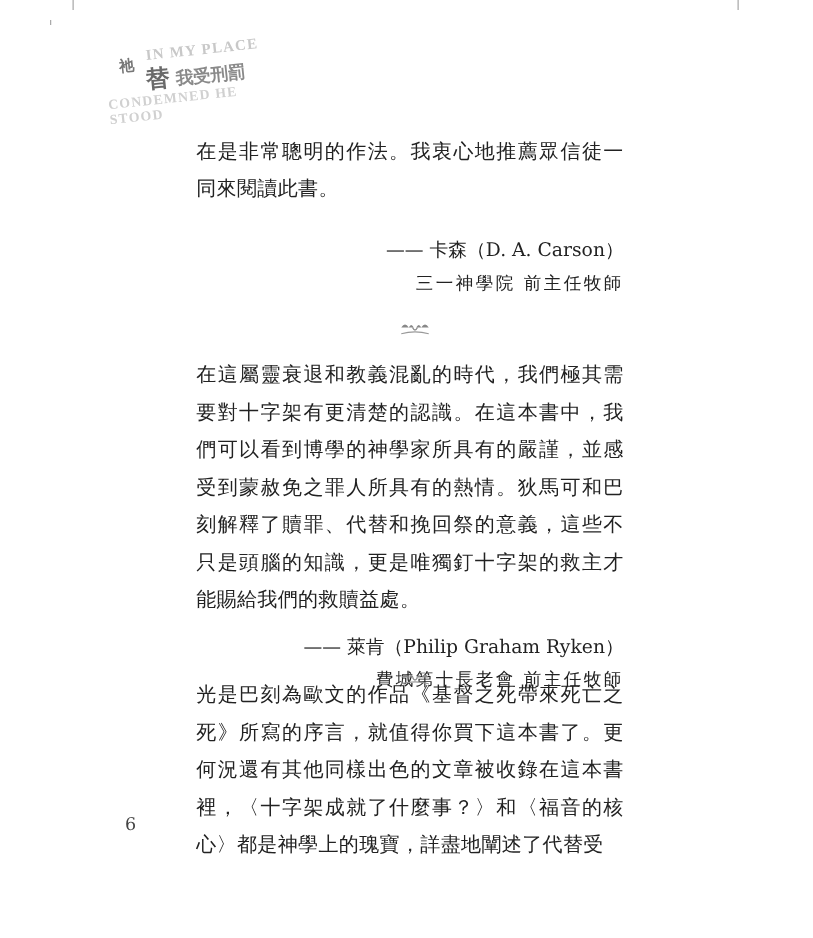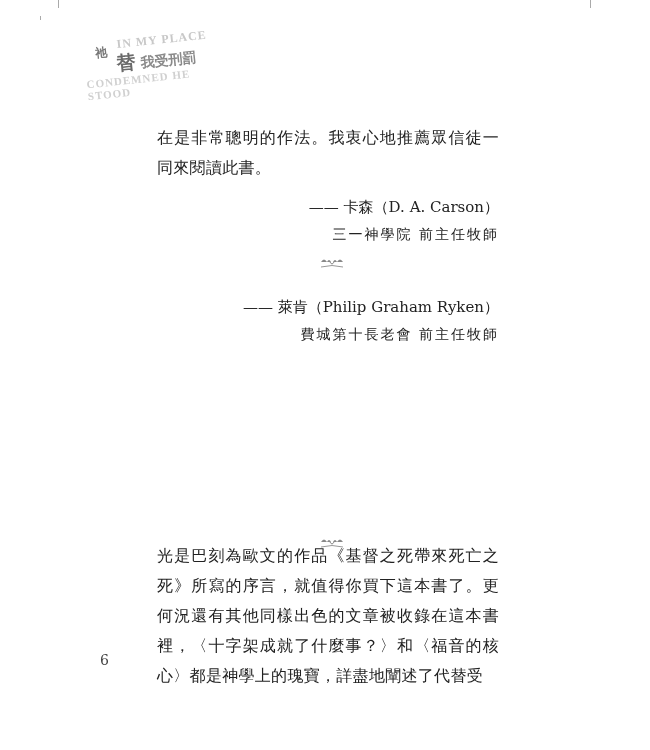--- a/index.html
+++ b/index.html
@@ -30,34 +30,35 @@
 <div class="crop" style="left:40px;top:16px;height:4px;"></div>
 
 <div class="header-logo">
   <span class="logo-en1">IN MY PLACE</span>
   <span class="logo-small">祂</span>
   <span class="logo-main">替</span>
   <span class="logo-sub" style="left:50px;top:20px;">我受刑罰</span>
   <span class="logo-en2">CONDEMNED HE STOOD</span>
 </div>
 
-<div class="block" style="top:123px;">
+<div class="block" style="top:106px;">
   <p class="para">在是非常聰明的作法。我衷心地推薦眾信徒一同來閱讀此書。</p>
-  <div class="attr" style="margin-top:10px;">—— 卡森（D. A. Carson）</div>
+  <div class="attr" style="margin-top:20px;">—— 卡森（D. A. Carson）</div>
   <div class="role">三一神學院 前主任牧師</div>
 </div>
 
 <svg class="ornament" style="top:254px;" viewBox="0 0 28 16">
   <path d="M3 8 Q6 3 9 8 Q11 4 13 8" fill="#888"></path>
   <path d="M15 8 Q17 4 19 8 Q22 3 25 8" fill="#888"></path>
   <path d="M12 8 Q14 12 16 8" stroke="#888" fill="none" stroke-width="1"></path>
   <path d="M3 13 Q14 10 25 13" stroke="#999" fill="none" stroke-width="1"></path>
 </svg>
 
 <div class="block" style="top:285px;">
+  <p class="para">在這屬靈衰退和教義混亂的時代，我們極其需要對十字架有更清楚的認識。在這本書中，我們可以看到博學的神學家所具有的嚴謹，並感受到蒙赦免之罪人所具有的熱情。狄馬可和巴刻解釋了贖罪、代替和挽回祭的意義，這些不只是頭腦的知識，更是唯獨釘十字架的救主才能賜給我們的救贖益處。</p>
   <div class="attr" style="margin-top:8px;">—— 萊肯（Philip Graham Ryken）</div>
   <div class="role">費城第十長老會 前主任牧師</div>
 </div>
 
 <svg class="ornament" style="top:534px;" viewBox="0 0 28 16">
   <path d="M3 8 Q6 3 9 8 Q11 4 13 8" fill="#888"></path>
   <path d="M15 8 Q17 4 19 8 Q22 3 25 8" fill="#888"></path>
   <path d="M12 8 Q14 12 16 8" stroke="#888" fill="none" stroke-width="1"></path>
   <path d="M3 13 Q14 10 25 13" stroke="#999" fill="none" stroke-width="1"></path>
 </svg>

